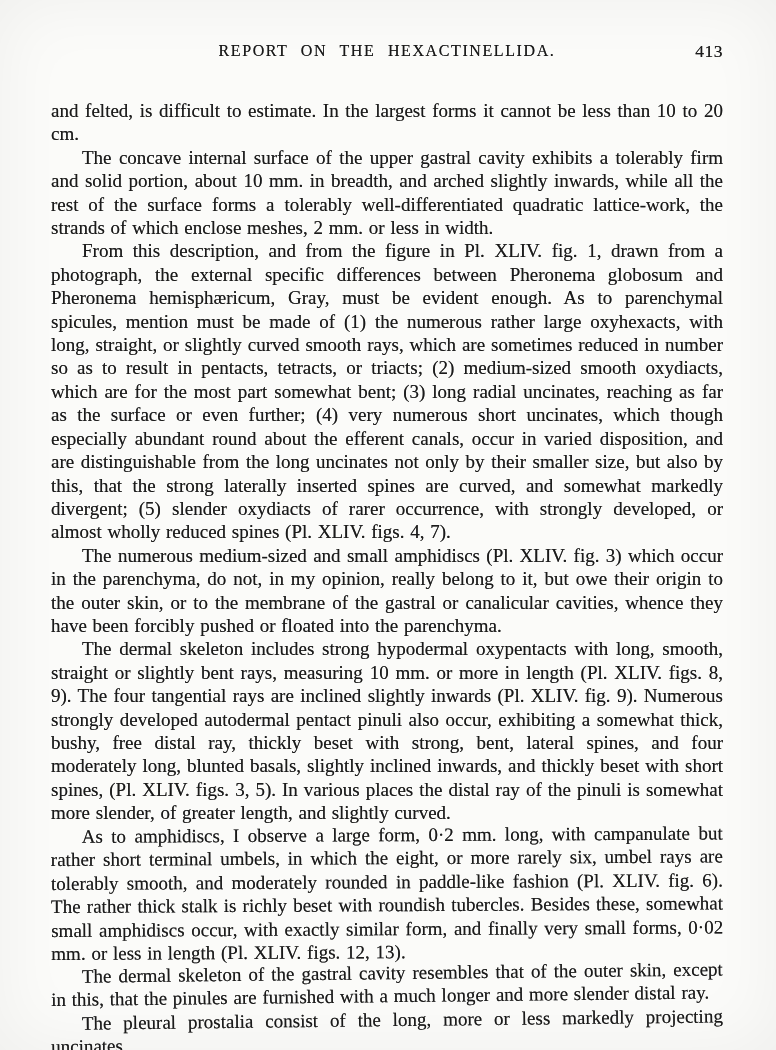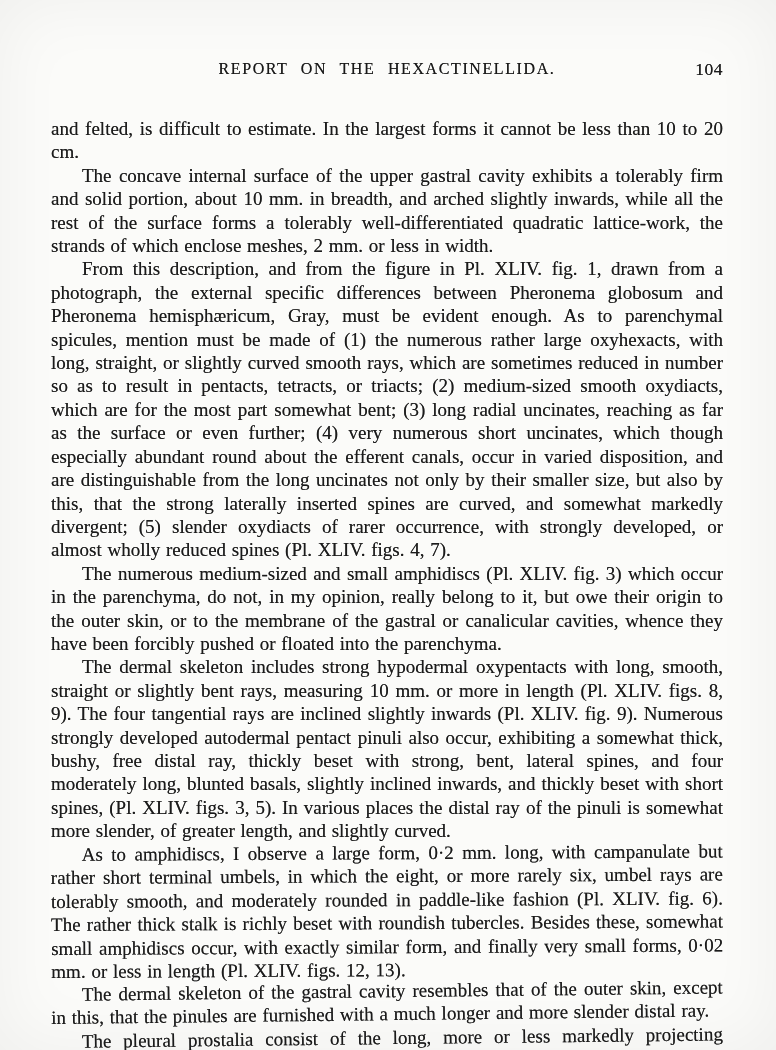--- a/index.html
+++ b/index.html
@@ -11,21 +11,21 @@
     position: relative;
     width: 776px;
     height: 1050px;
     margin: 0 auto;
     background: #fbfbf9;
     color: #1b1b1b;
     overflow: hidden;
     box-shadow: inset 0 0 70px rgba(0,0,0,0.05);
     font-family: "Liberation Serif", "DejaVu Serif", serif;
     box-sizing: border-box;
-    padding: 60px 53px 0 51px;
+    padding: 42px 53px 0 51px;
   }
   .header {
     position: relative;
     height: 22px;
   }
   .running-title {
     display: block;
     text-align: center;
     font-size: 16px;
     letter-spacing: 1.6px;
@@ -60,21 +60,21 @@
   
   .tilt-a { transform: rotate(-0.3deg); transform-origin: 0 50%; }
   .tilt-b { transform: rotate(-0.65deg); transform-origin: 0 50%; }
 </style>
 </head>
 <body>
 
 <div class="page">
   <div class="header">
     <span class="running-title">REPORT ON THE HEXACTINELLIDA.</span>
-    <span class="page-number">104</span>
+    <span class="page-number">413</span>
   </div>
   <div class="body-text">
     <p class="para noindent"><span>and felted, is difficult to estimate.  In the largest forms it cannot be less than 10 to 20 cm.</span></p>
     <p class="para"><span>The concave internal surface of the upper gastral cavity exhibits a tolerably firm and solid portion, about 10 mm. in breadth, and arched slightly inwards, while all the rest of the surface forms a tolerably well-differentiated quadratic lattice-work, the strands of which enclose meshes, 2 mm. or less in width.</span></p>
     <p class="para"><span>From this description, and from the figure in Pl. XLIV. fig. 1, drawn from a photograph, the external specific differences between </span><span class="it">Pheronema globosum</span><span> and </span><span class="it">Pheronema hemisphæricum</span><span>, Gray, must be evident enough.  As to parenchymal spicules, mention must be made of (1) the numerous rather large oxyhexacts, with long, straight, or slightly curved smooth rays, which are sometimes reduced in number so as to result in pentacts, tetracts, or triacts; (2) medium-sized smooth oxydiacts, which are for the most part somewhat bent; (3) long radial uncinates, reaching as far as the surface or even further; (4) very numerous short uncinates, which though especially abundant round about the efferent canals, occur in varied disposition, and are distinguishable from the long uncinates not only by their smaller size, but also by this, that the strong laterally inserted spines are curved, and somewhat markedly divergent; (5) slender oxydiacts of rarer occurrence, with strongly developed, or almost wholly reduced spines (Pl. XLIV. figs. 4, 7).</span></p>
     <p class="para"><span>The numerous medium-sized and small amphidiscs (Pl. XLIV. fig. 3) which occur in the parenchyma, do not, in my opinion, really belong to it, but owe their origin to the outer skin, or to the membrane of the gastral or canalicular cavities, whence they have been forcibly pushed or floated into the parenchyma.</span></p>
     <p class="para"><span>The dermal skeleton includes strong hypodermal oxypentacts with long, smooth, straight or slightly bent rays, measuring 10 mm. or more in length (Pl. XLIV. figs. 8, 9).  The four tangential rays are inclined slightly inwards (Pl. XLIV. fig. 9).  Numerous strongly developed autodermal pentact pinuli also occur, exhibiting a somewhat thick, bushy, free distal ray, thickly beset with strong, bent, lateral spines, and four moderately long, blunted basals, slightly inclined inwards, and thickly beset with short spines, (Pl. XLIV. figs. 3, 5).  In various places the distal ray of the pinuli is somewhat more slender, of greater length, and slightly curved.</span></p>
     <p class="para tilt-a"><span>As to amphidiscs, I observe a large form, 0·2 mm. long, with campanulate but rather short terminal umbels, in which the eight, or more rarely six, umbel rays are tolerably smooth, and moderately rounded in paddle-like fashion (Pl. XLIV. fig. 6).  The rather thick stalk is richly beset with roundish tubercles.  Besides these, somewhat small amphidiscs occur, with exactly similar form, and finally very small forms, 0·02 mm. or less in length (Pl. XLIV. figs. 12, 13).</span></p>
     <p class="para tilt-b"><span>The dermal skeleton of the gastral cavity resembles that of the outer skin, except in this, that the pinules are furnished with a much longer and more slender distal ray.</span></p>
     <p class="para tilt-b"><span>The pleural prostalia consist of the long, more or less markedly projecting uncinates,</span></p>

